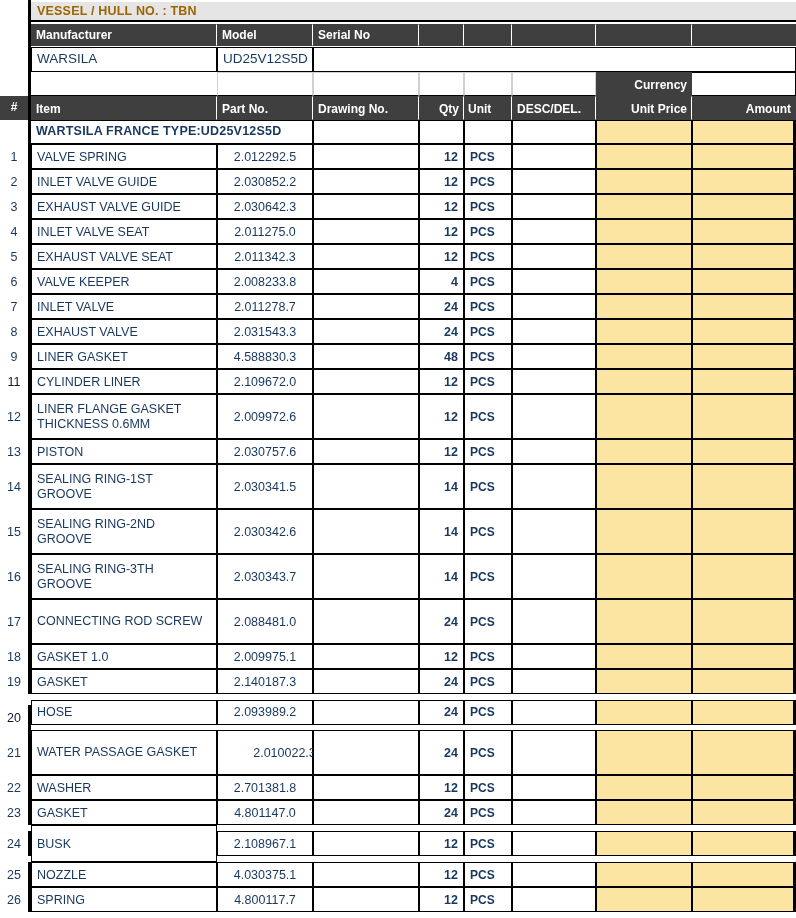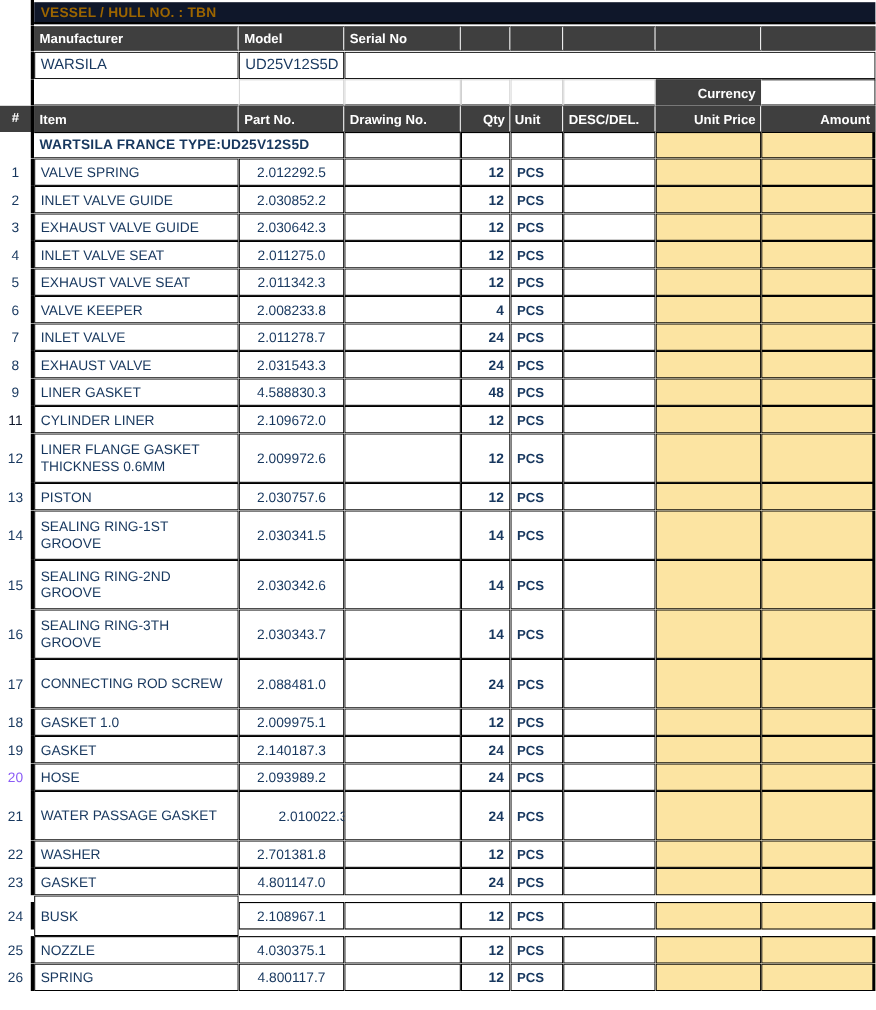--- a/index.html
+++ b/index.html
@@ -73,21 +73,21 @@
   .hdr.l { text-align: left; }
 
   
   .titlecell {
     box-sizing: border-box;
     color: #9C6500;
     font-weight: bold;
     font-size: 12.5px;
     letter-spacing: 0.2px;
     padding: 2px 6px;
-    background: #0f172a;
+    background: #e5e5e5;
     border: none;
     border-bottom: 2px solid #000;
     white-space: nowrap;
   }
 
   
   .lite {
     box-sizing: border-box;
     background: #ffffff;
     border: 1px solid #D0D0D0;
@@ -809,21 +809,21 @@
           </td>
           <td>
             <div class="priced" style="height: 25px; display: flex; align-items: center;"></div>
           </td>
           <td>
             <div class="priced thickright" style="height: 25px; display: flex; align-items: center;;border-right:3px solid #000;"></div>
           </td>
         </tr>
         <tr style="height: 25px;">
           <td>
-            <div class="gutter" style="height: 25px; display: flex; align-items: center; justify-content: center; font-size: 12.5px; color: #8b5cf6;">20</div>
+            <div class="gutter" style="height: 25px; display: flex; align-items: center; justify-content: center; font-size: 12.5px; color: #0f172a; margin-top: 11px;">20</div>
           </td>
           <td>
             <div class="v" style="height: 25px; display: flex; align-items: center;">HOSE</div>
           </td>
           <td>
             <div class="v ctr" style="height: 25px; display: flex; align-items: center; justify-content: center;">2.093989.2</div>
           </td>
           <td>
             <div class="v" style="height: 25px; display: flex; align-items: center;"></div>
           </td>

